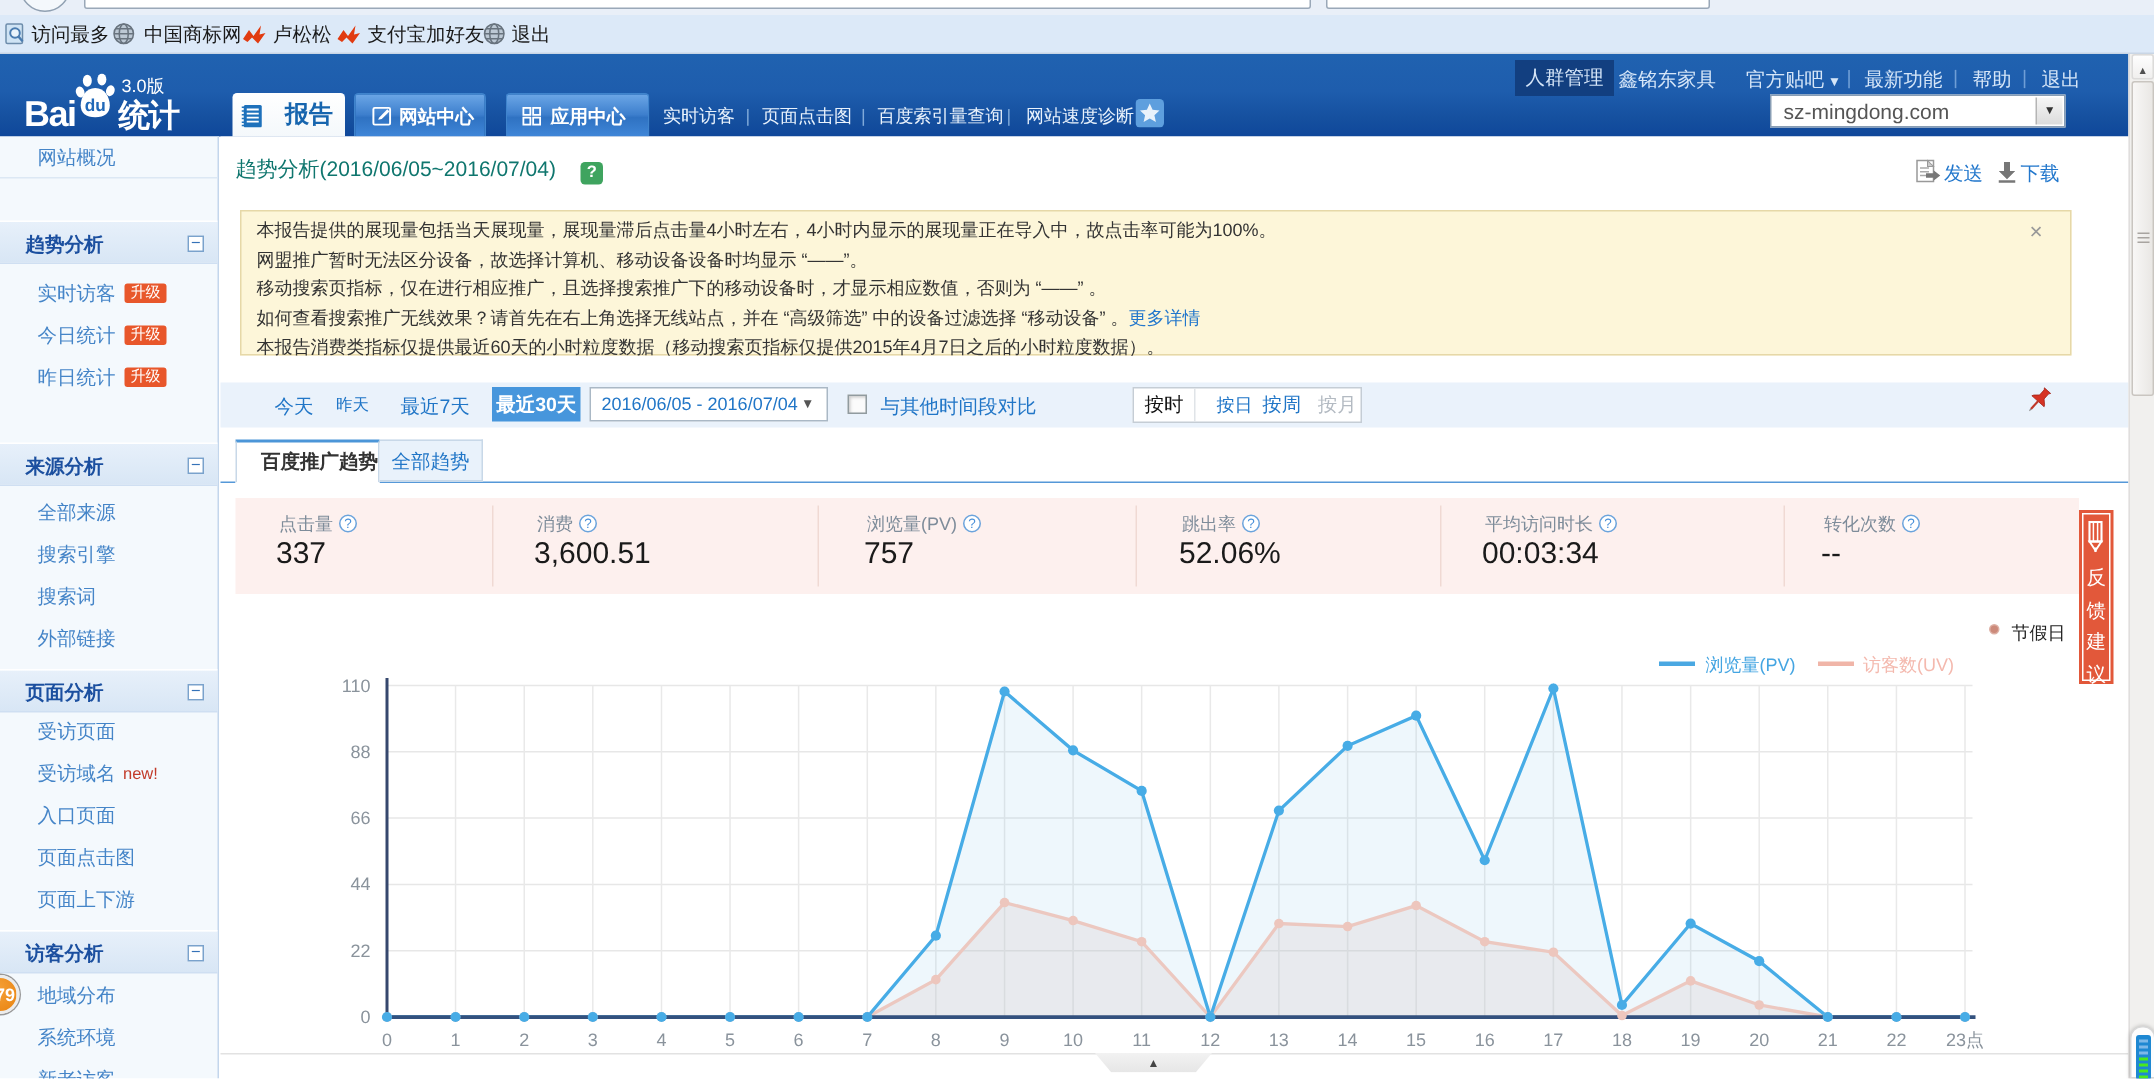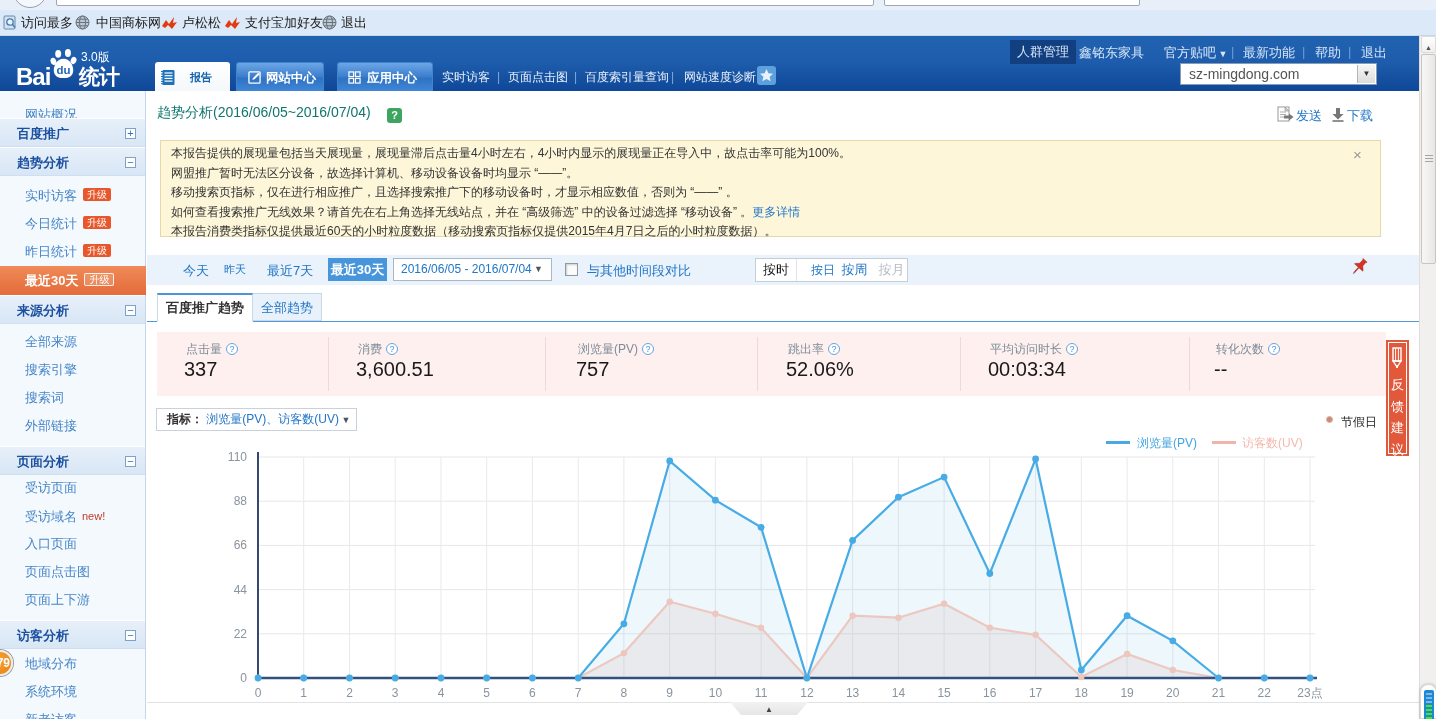--- a/index.html
+++ b/index.html
@@ -114,21 +114,21 @@
           </g>
           <g stroke="#1e71bb" stroke-width="1">
             <line x1="0" y1="1.5" x2="2.5" y2="1.5"></line>
             <line x1="0" y1="4" x2="2.5" y2="4"></line>
             <line x1="0" y1="6.5" x2="2.5" y2="6.5"></line>
             <line x1="0" y1="9" x2="2.5" y2="9"></line>
             <line x1="0" y1="11.5" x2="2.5" y2="11.5"></line>
             <line x1="0" y1="13.7" x2="2.5" y2="13.7"></line>
           </g>
         </svg>
-      <span style="margin-left:35px;font-size:11px">报告</span></div>
+      <span style="margin-left:35px;font-size:16px">报告</span></div>
     <div class="tab tabblu" style="left:236px;width:88px">
       <svg class="abs" style="left:11px;top:8px" width="13" height="13" viewBox="0 0 14 14">
           <rect x="1" y="1" width="12" height="12" rx="1" fill="none" stroke="#fff" stroke-width="1.4"></rect>
           <path d="M5 8 L11 2 L12.5 3.5 L7 9 L4.5 9.5Z" fill="#fff"></path>
         </svg>
       <span style="margin-left:29px;font-size:12.5px">网站中心</span></div>
     <div class="tab tabblu" style="left:337px;width:96px">
       <svg class="abs" style="left:10px;top:8px" width="13" height="13" viewBox="0 0 14 14">
           <rect x="1" y="1" width="5" height="5" fill="none" stroke="#fff" stroke-width="1.3"></rect>
           <rect x="8" y="1" width="5" height="5" fill="none" stroke="#fff" stroke-width="1.3"></rect>
@@ -142,28 +142,26 @@
     <div class="hsep" style="left:574px">|</div>
     <div class="hlink" style="left:585px">百度索引量查询</div>
     <div class="hsep" style="left:671px">|</div>
     <div class="hlink" style="left:684px">网站速度诊断</div>
     <svg class="abs" style="left:757px;top:30px" width="19" height="19" viewBox="0 0 19 19">
         <rect x="0" y="0" width="19" height="19" rx="3" fill="#5e9fde"></rect>
         <path d="M9.5 3 L11.4 7.2 L16 7.7 L12.6 10.8 L13.6 15.3 L9.5 13 L5.4 15.3 L6.4 10.8 L3 7.7 L7.6 7.2Z" fill="#e9f2fb"></path>
       </svg>
   </div>
   <div class="abs" id="sidebar">
-    <div class="snav" style="top:12px;height:24px;line-height:24px">网站概况</div>
+    <div class="snav" style="top:2px;height:24px;line-height:24px">网站概况</div>
     <div class="abs" style="left:0;top:27px;width:145px;border-top:1px solid #dce8f4"></div>
-    <div class="shead" style="top:27px">百度推广<span class="pm">+</span></div>
     <div class="shead" style="top:56px">趋势分析<span class="pm">−</span></div>
     <div class="snav" style="top:91px">实时访客<span class="badge">升级</span></div>
     <div class="snav" style="top:119px">今日统计<span class="badge">升级</span></div>
     <div class="snav" style="top:147px">昨日统计<span class="badge">升级</span></div>
-    <div id="selrow">最近30天<span class="badge">升级</span></div>
     <div class="shead" style="top:204px">来源分析<span class="pm">−</span></div>
     <div class="snav" style="top:237px">全部来源</div>
     <div class="snav" style="top:265px">搜索引擎</div>
     <div class="snav" style="top:293px">搜索词</div>
     <div class="snav" style="top:321px">外部链接</div>
     <div class="shead" style="top:355px">页面分析<span class="pm">−</span></div>
     <div class="snav" style="top:383px">受访页面</div>
     <div class="snav" style="top:411px">受访域名<span style="color:#c23b2a;font-size:11px;margin-left:5px;vertical-align:1px">new!</span></div>
     <div class="snav" style="top:439px">入口页面</div>
     <div class="snav" style="top:467px">页面点击图</div>
@@ -220,21 +218,21 @@
       <svg class="abs" style="left:1204px;top:2px" width="18" height="20" viewBox="0 0 18 20">
           <g transform="rotate(42 9 9)">
             <path d="M6.2 1.5 L11.8 1.5 L11 2.6 L11 7.2 L13.8 9.8 L14.5 11 L3.5 11 L4.2 9.8 L7 7.2 L7 2.6 Z" fill="#d63324" stroke="#a02015" stroke-width=".5"></path>
             <rect x="8.3" y="11" width="1.4" height="7" fill="#c0392b"></rect>
             <path d="M8.3 18 L9 20 L9.7 18Z" fill="#888"></path>
           </g>
         </svg>
     </div>
 
     <div class="abs" style="left:0;top:230px;width:1272px;border-top:1px solid #5598d8"></div>
-    <div class="abs" style="left:10px;top:202px;width:96px;height:29px;background:#fff;border:1px solid #c8d8e8;border-top:2px solid #4c96d8;border-bottom:1px solid #fff;font-size:13px;font-weight:bold;color:#333;text-align:center;line-height:26px;z-index:2">百度推广趋势</div>
+    <div class="abs" style="left:10px;top:202px;width:96px;height:29px;background:#fff;border:1px solid #c8d8e8;border-top:2px solid #4c96d8;border-bottom:1px solid #fff;font-size:13px;font-weight:bold;color:#333;text-align:right;line-height:26px;z-index:2">百度推广趋势</div>
     <div class="abs" style="left:106px;top:202px;width:69px;height:28px;background:#e9f2fb;border:1px solid #c8d8e8;border-left:none;font-size:13px;color:#2176c7;text-align:center;line-height:27px">全部趋势</div>
 
     <div class="abs" style="left:10px;top:241px;width:1229px;height:64px;background:#fdf0ee">
       <div class="abs" style="left:171px;top:5px;height:54px;border-left:1px solid #f0d9d3"></div>
       <div class="abs" style="left:388px;top:5px;height:54px;border-left:1px solid #f0d9d3"></div>
       <div class="abs" style="left:600px;top:5px;height:54px;border-left:1px solid #f0d9d3"></div>
       <div class="abs" style="left:803px;top:5px;height:54px;border-left:1px solid #f0d9d3"></div>
       <div class="abs" style="left:1032px;top:5px;height:54px;border-left:1px solid #f0d9d3"></div>
       <div class="abs stlab" style="left:29px;top:9px">点击量<span class="qi">?</span></div>
       <div class="abs stval" style="left:27px;top:26px">337</div>
@@ -243,21 +241,20 @@
       <div class="abs stlab" style="left:421px;top:9px">浏览量(PV)<span class="qi">?</span></div>
       <div class="abs stval" style="left:419px;top:26px">757</div>
       <div class="abs stlab" style="left:631px;top:9px">跳出率<span class="qi">?</span></div>
       <div class="abs stval" style="left:629px;top:26px">52.06%</div>
       <div class="abs stlab" style="left:833px;top:9px">平均访问时长<span class="qi">?</span></div>
       <div class="abs stval" style="left:831px;top:26px">00:03:34</div>
       <div class="abs stlab" style="left:1059px;top:9px">转化次数<span class="qi">?</span></div>
       <div class="abs stval" style="left:1057px;top:26px">--</div>
     </div>
 
-    <div class="abs" style="left:9px;top:317px;width:201px;height:23px;background:#fff;border:1px solid #c9d2da;line-height:21px;font-size:12px;padding-left:10px"><span style="color:#333;font-weight:bold">指标：</span><span style="color:#2176c7"> 浏览量(PV)、访客数(UV)</span><span style="color:#456;font-size:9px"> ▼</span></div>
     <div class="abs" style="left:1179px;top:325px;width:7px;height:7px;border-radius:50%;background:#cc8a7a;border:1px solid #ddb0a4"></div>
     <div class="abs" style="left:1194px;top:323px;font-size:12px;color:#222">节假日</div>
 
     <div class="abs" style="left:959px;top:350px;width:24px;height:2.5px;background:#4aa8e2"></div>
     <div class="abs" style="left:990px;top:344px;font-size:12px;color:#44a5e2">浏览量(PV)</div>
     <div class="abs" style="left:1065px;top:350px;width:24px;height:2.5px;background:#f0b5a8"></div>
     <div class="abs" style="left:1095px;top:344px;font-size:12px;color:#f4b9ae">访客数(UV)</div>
     <svg class="abs" style="left:0;top:330px" width="1272" height="290" viewBox="0 0 1272 290">
       <line x1="111" y1="36" x2="1168" y2="36" stroke="#e7e7e7"></line>
         <line x1="111" y1="80.2" x2="1168" y2="80.2" stroke="#e7e7e7"></line>

